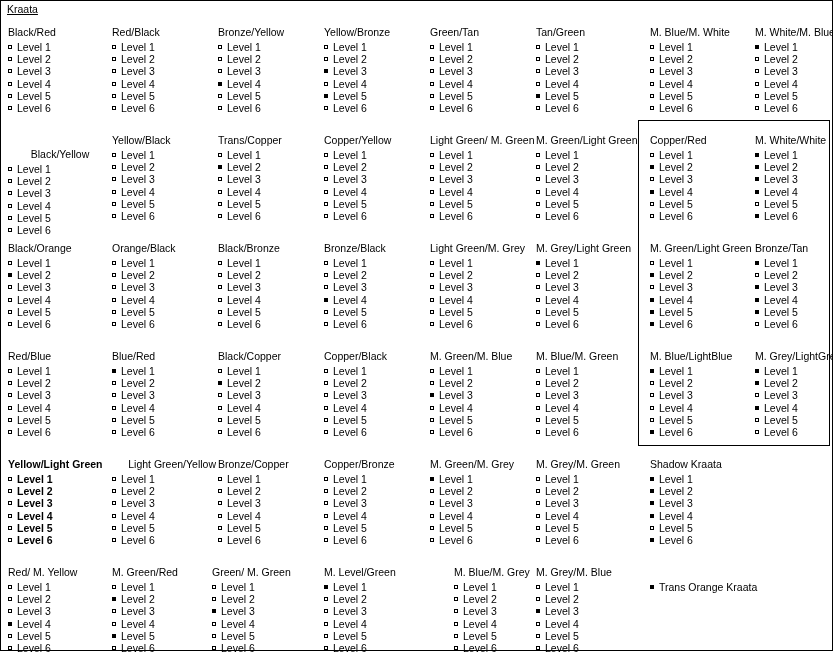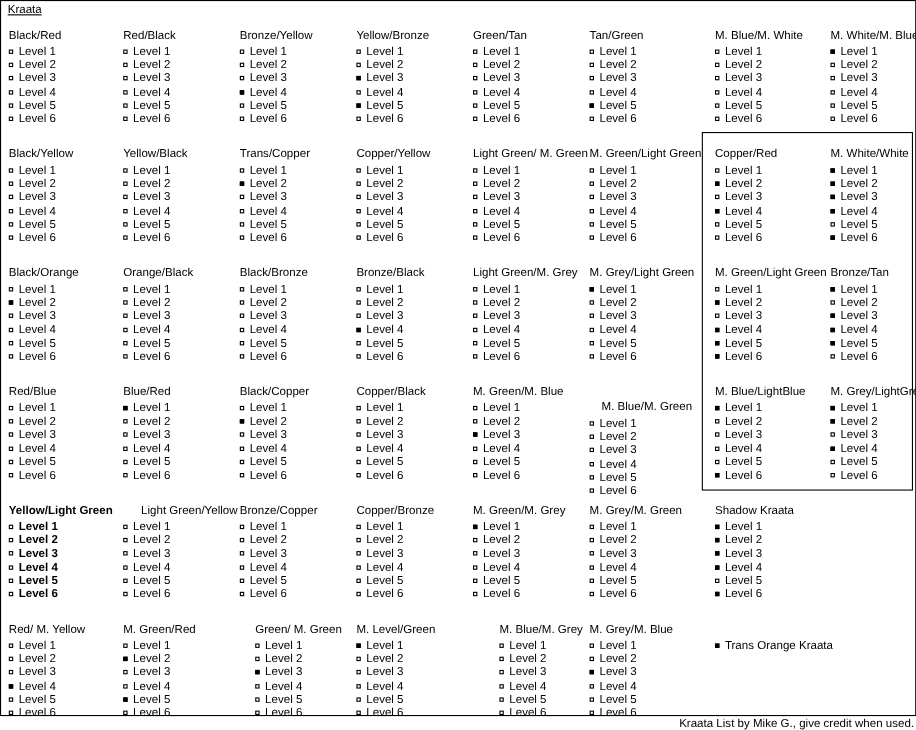--- a/index.html
+++ b/index.html
@@ -340,21 +340,21 @@
     <span class="level-label">Level 5</span>
   </div>
 
   <div class="level">
     <span class="box"></span>
     <span class="level-label">Level 6</span>
   </div>
 </div>
   </div>
 
-  <div class="group" style="left: 8px; top: 134px;">
+  <div class="group" style="left: 8px; top: 148px; text-align: center;">
     <div class="group-title">Black/Yellow</div>
     <div class="levels">
   <div class="level">
     <span class="box"></span>
     <span class="level-label">Level 1</span>
   </div>
 
   <div class="level">
     <span class="box"></span>
     <span class="level-label">Level 2</span>
@@ -1075,21 +1075,21 @@
     <span class="level-label">Level 5</span>
   </div>
 
   <div class="level">
     <span class="box"></span>
     <span class="level-label">Level 6</span>
   </div>
 </div>
   </div>
 
-  <div class="group" style="left: 536px; top: 364px; text-align: center;">
+  <div class="group" style="left: 536px; top: 350px;">
     <div class="group-title">M. Blue/M. Green</div>
     <div class="levels">
   <div class="level">
     <span class="box"></span>
     <span class="level-label">Level 1</span>
   </div>
 
   <div class="level">
     <span class="box"></span>
     <span class="level-label">Level 2</span>
@@ -1495,21 +1495,21 @@
     <span class="level-label">Level 5</span>
   </div>
 
   <div class="level">
     <span class="box"></span>
     <span class="level-label">Level 6</span>
   </div>
 </div>
   </div>
 
-  <div class="group" style="left: 232px; top: 566px;">
+  <div class="group" style="left: 212px; top: 566px;">
     <div class="group-title">Green/ M. Green</div>
     <div class="levels">
   <div class="level">
     <span class="box"></span>
     <span class="level-label">Level 1</span>
   </div>
 
   <div class="level">
     <span class="box"></span>
     <span class="level-label">Level 2</span>
@@ -1639,14 +1639,13 @@
     <span class="box"></span>
     <span class="level-label">Level 6</span>
   </div>
 </div>
   </div>
 </div>
   <div class="special" id="special" style="left: 650px; top: 581px;">
     <span class="box checked" id="special-box"></span>
     <span>Trans Orange Kraata</span>
   </div>
-  <div class="footer">Kraata List by Mike G., give credit when used.</div>
 </div>
 
 </body></html>

